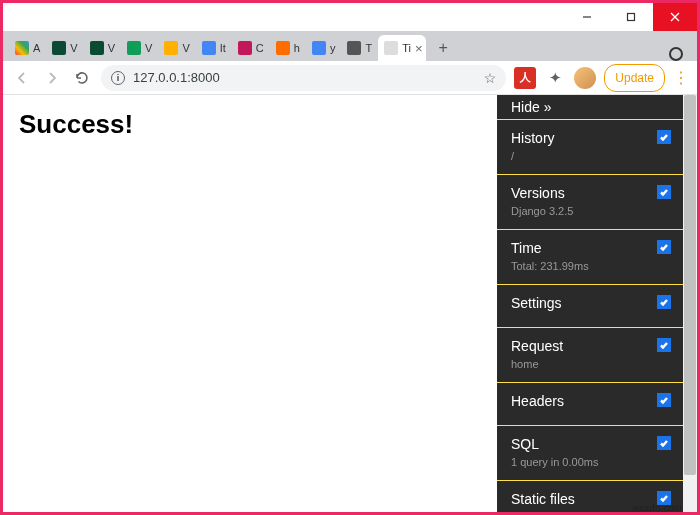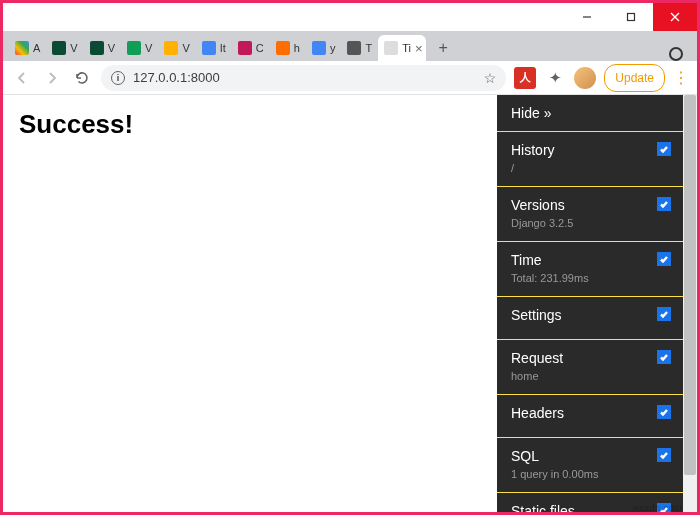--- a/index.html
+++ b/index.html
@@ -30,21 +30,21 @@
     .ext-red { background: #d93025; color: #fff; font-weight: bold; }
     .avatar { width: 22px; height: 22px; border-radius: 50%; background: linear-gradient(135deg,#f4c27a,#d19050); }
     .update-btn { height: 28px; border: 1px solid #f29900; color: #f29900; border-radius: 12px; padding: 0 10px; font-size: 12px; display: flex; align-items: center; }
     .menu-dots { color: #f29900; font-size: 16px; }
     
     .content-area { flex: 1; position: relative; background: #fff; overflow: hidden; }
     .page-body { padding: 14px 16px; font-family: "Times New Roman", serif; }
     .page-body h1 { font-size: 26px; font-weight: bold; }
     
     .djdt { position: absolute; top: 0; right: 14px; bottom: 0; width: 186px; background: #2a2a2a; color: #ddd; font-size: 13px; overflow: hidden; }
-    .djdt-hide { padding: 10px 14px; color: #fff; font-size: 14px; }
+    .djdt-hide { padding: 4px 14px; color: #fff; font-size: 14px; }
     .djdt-panel { border-top: 1px solid #fde047; padding: 10px 14px 12px; position: relative; }
     .djdt-title { color: #fff; font-size: 14px; margin-bottom: 4px; }
     .djdt-sub { color: #999; font-size: 11px; }
     .djdt-check { position: absolute; right: 12px; top: 10px; width: 14px; height: 14px; background: #1a73e8; display: flex; align-items: center; justify-content: center; }
     .djdt-check svg { width: 10px; height: 10px; stroke: #fff; stroke-width: 2.5; fill: none; }
     
     .vscroll { position: absolute; top: 0; right: 0; bottom: 0; width: 14px; background: #f1f1f1; }
     .vscroll-thumb { position: absolute; top: 0; left: 1px; right: 1px; height: 380px; background: #c1c1c1; border-radius: 2px; }
     
     .watermark { position: absolute; right: 18px; bottom: 2px; font-size: 9px; color: rgba(0,0,0,0.25); letter-spacing: 0.5px; }

